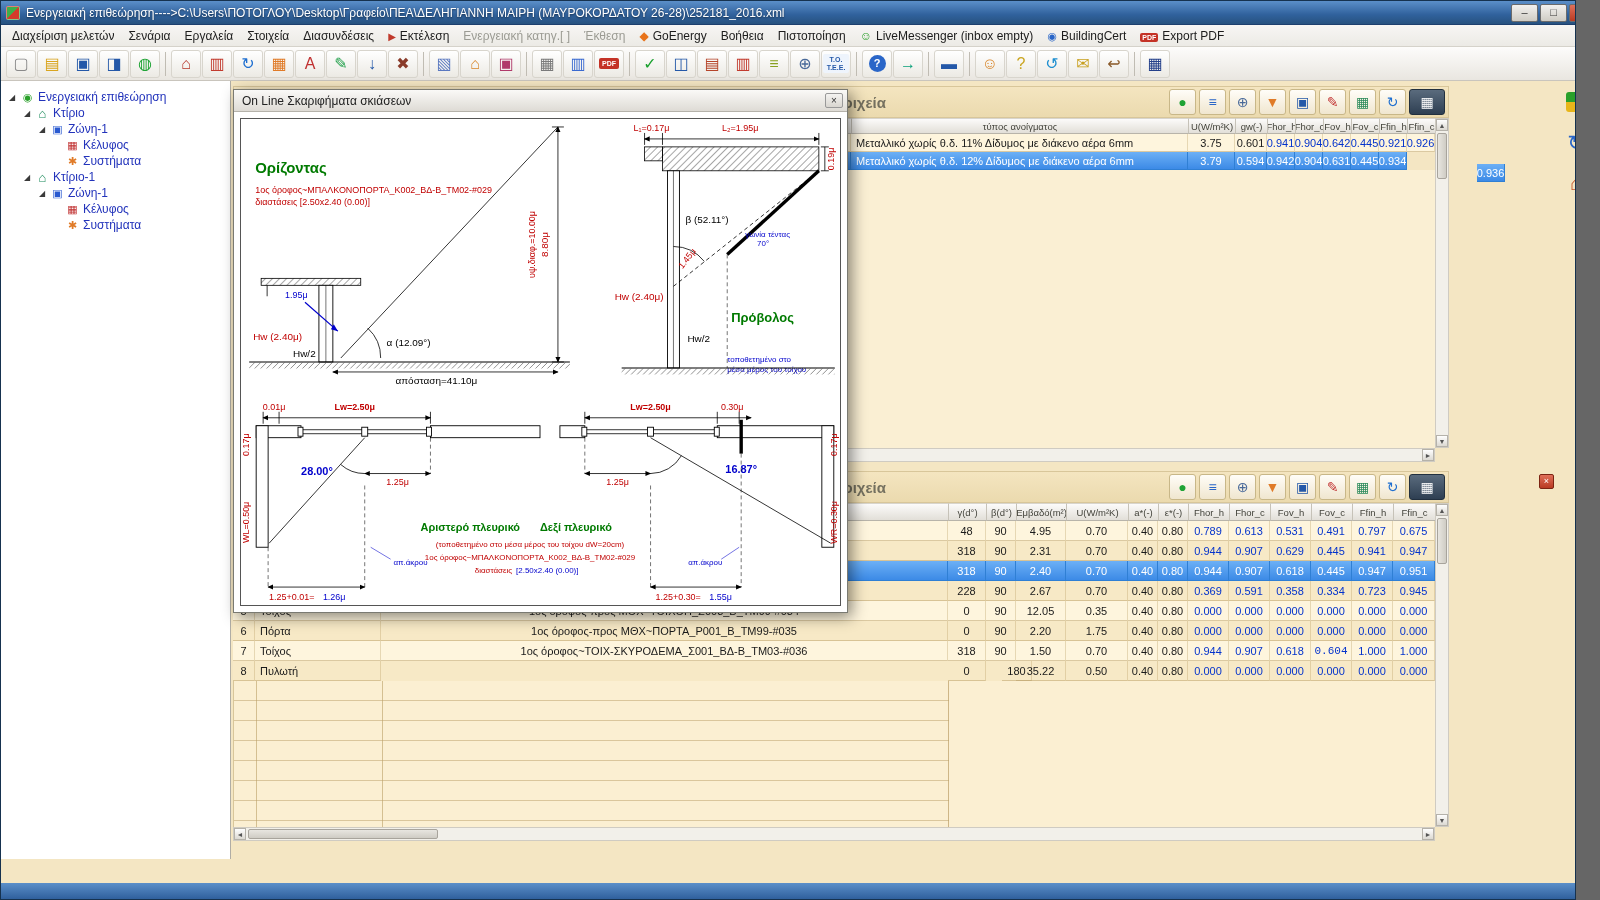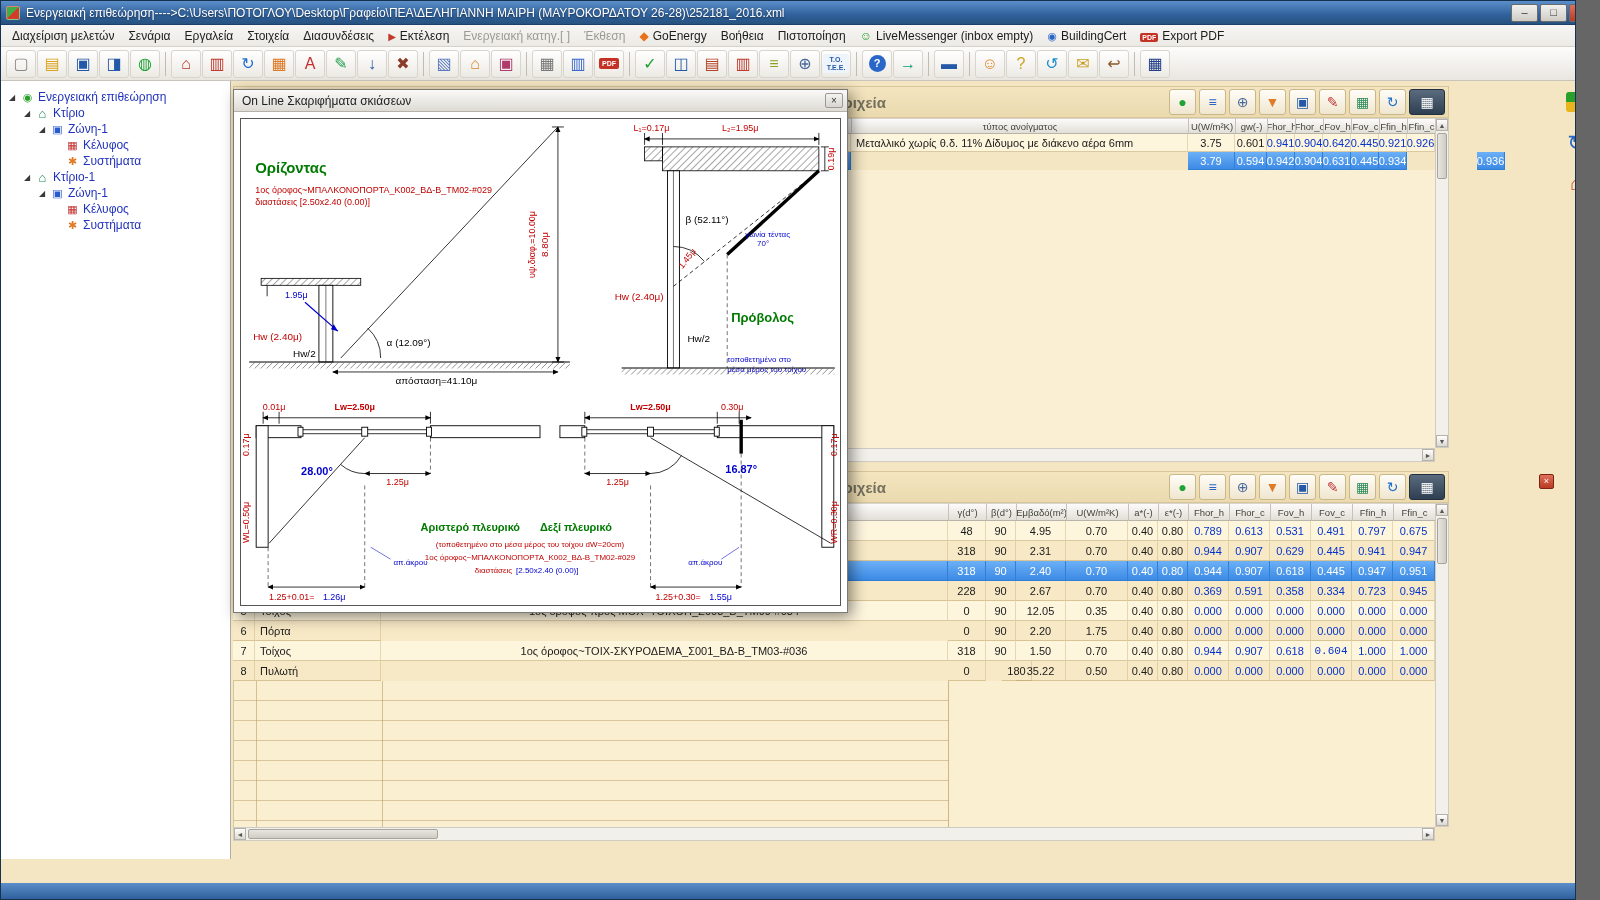--- a/index.html
+++ b/index.html
@@ -400,28 +400,29 @@
         <div class="tcell" style="left: 1002px; width: 32px;">0.601</div>
         <div class="tcell fblue" style="left: 1034px; width: 28px;">0.941</div>
         <div class="tcell fblue" style="left: 1062px; width: 28px;">0.904</div>
         <div class="tcell fblue" style="left: 1090px; width: 28px;">0.642</div>
         <div class="tcell fblue" style="left: 1118px; width: 28px;">0.445</div>
         <div class="tcell fblue" style="left: 1146px; width: 28px;">0.921</div>
         <div class="tcell fblue" style="left: 1174px; width: 28px;">0.926</div>
       </div>
       <div class="trow sel" style="top: 18px; height: 18px;">
         <div class="tcell" style="left: 0px; width: 618px;"></div>
+        <div class="tcell left" style="left: 618px; width: 337px;">Μεταλλικό χωρίς θ.δ. 12% Δίδυμος με διάκενο αέρα 6mm</div>
         <div class="tcell" style="left: 955px; width: 47px;">3.79</div>
         <div class="tcell" style="left: 1002px; width: 32px;">0.594</div>
         <div class="tcell fblue" style="left: 1034px; width: 28px;">0.942</div>
         <div class="tcell fblue" style="left: 1062px; width: 28px;">0.904</div>
         <div class="tcell fblue" style="left: 1090px; width: 28px;">0.631</div>
         <div class="tcell fblue" style="left: 1118px; width: 28px;">0.445</div>
         <div class="tcell fblue" style="left: 1146px; width: 28px;">0.934</div>
-        <div class="tcell fblue" style="left: 1244px; width: 28px;">0.936</div>
+        <div class="tcell fblue" style="left: 1244px; width: 28px; margin-top: 12px;">0.936</div>
       </div>
     </div>
   <div class="emptyarea" style="top:169px;height:278px"></div>
   <div class="vscroll" style="left:1434px;top:117px;height:330px">
     <span class="sbtn up"></span>
     <span class="sbtn dn"></span>
     <span class="thumb-v"></span>
   </div>
   <div class="hscroll" style="left:232px;top:447px;width:1202px">
     <span class="sbtn lf"></span>
@@ -560,20 +561,21 @@
         <div class="tcell fblue" style="left: 955px; width: 41px;">0.000</div>
         <div class="tcell fblue" style="left: 996px; width: 41px;">0.000</div>
         <div class="tcell fblue" style="left: 1037px; width: 41px;">0.000</div>
         <div class="tcell fblue" style="left: 1078px; width: 41px;">0.000</div>
         <div class="tcell fblue" style="left: 1119px; width: 41px;">0.000</div>
         <div class="tcell fblue" style="left: 1160px; width: 42px;">0.000</div>
       </div>
       <div class="trow" style="top: 100px; height: 20px; background: rgb(247, 233, 198);">
         <div class="tcell" style="left: 0px; width: 22px;">6</div>
         <div class="tcell left" style="left: 22px; width: 126px;">Πόρτα</div>
+        <div class="tcell" style="left: 148px; width: 567px;">1ος όροφος-προς ΜΘΧ~ΠΟΡΤΑ_Ρ001_Β_ΤΜ99-#035</div>
         <div class="tcell" style="left: 715px; width: 38px;">0</div>
         <div class="tcell" style="left: 753px; width: 30px;">90</div>
         <div class="tcell" style="left: 783px; width: 50px;">2.20</div>
         <div class="tcell" style="left: 833px; width: 62px;">1.75</div>
         <div class="tcell" style="left: 895px; width: 30px;">0.40</div>
         <div class="tcell" style="left: 925px; width: 30px;">0.80</div>
         <div class="tcell fblue" style="left: 955px; width: 41px;">0.000</div>
         <div class="tcell fblue" style="left: 996px; width: 41px;">0.000</div>
         <div class="tcell fblue" style="left: 1037px; width: 41px;">0.000</div>
         <div class="tcell fblue" style="left: 1078px; width: 41px;">0.000</div>

